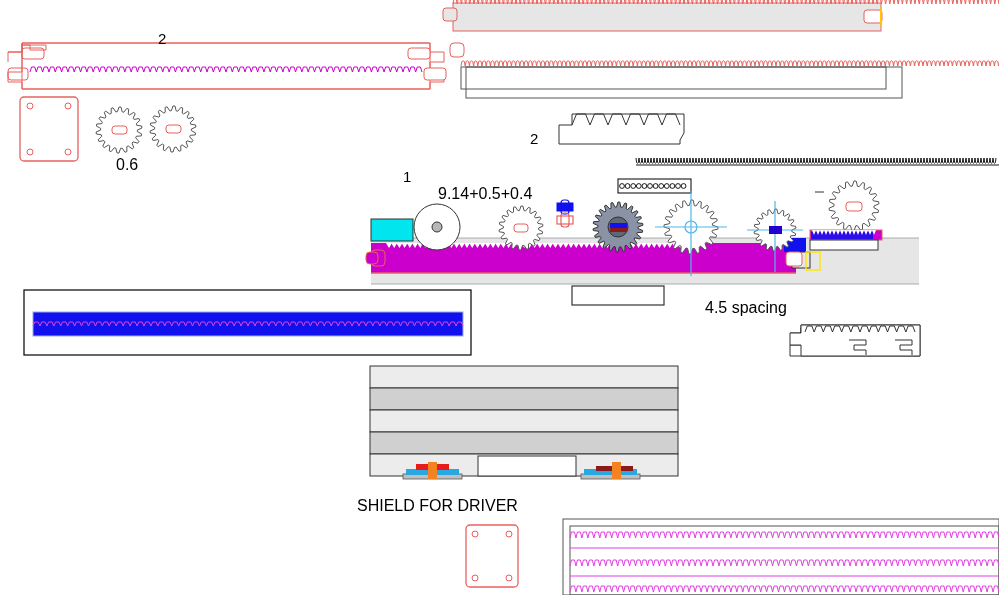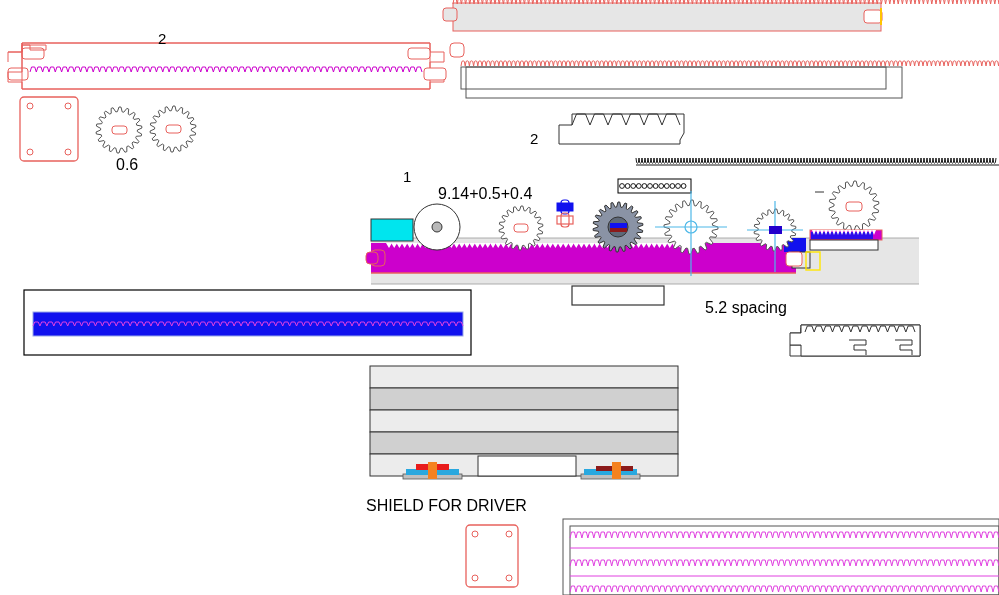--- a/index.html
+++ b/index.html
@@ -304,14 +304,14 @@
   </g>
 
 </svg>
 </div>
 
 <div class="lbl t15" style="left:158px;top:31px;">2</div>
 <div class="lbl t16" style="left:116px;top:157px;">0.6</div>
 <div class="lbl t15" style="left:403px;top:169px;">1</div>
 <div class="lbl t16" style="left:438px;top:186px;">9.14+0.5+0.4</div>
 <div class="lbl t15" style="left:530px;top:131px;">2</div>
-<div class="lbl t16" style="left:705px;top:300px;">5.2 spacing</div>
-<div class="lbl t16" style="left:366px;top:498px;">SHIELD FOR DRIVER</div>
+<div class="lbl t16" style="left:705px;top:300px;">4.5 spacing</div>
+<div class="lbl t16" style="left:357px;top:498px;">SHIELD FOR DRIVER</div>
 
 </body></html>

